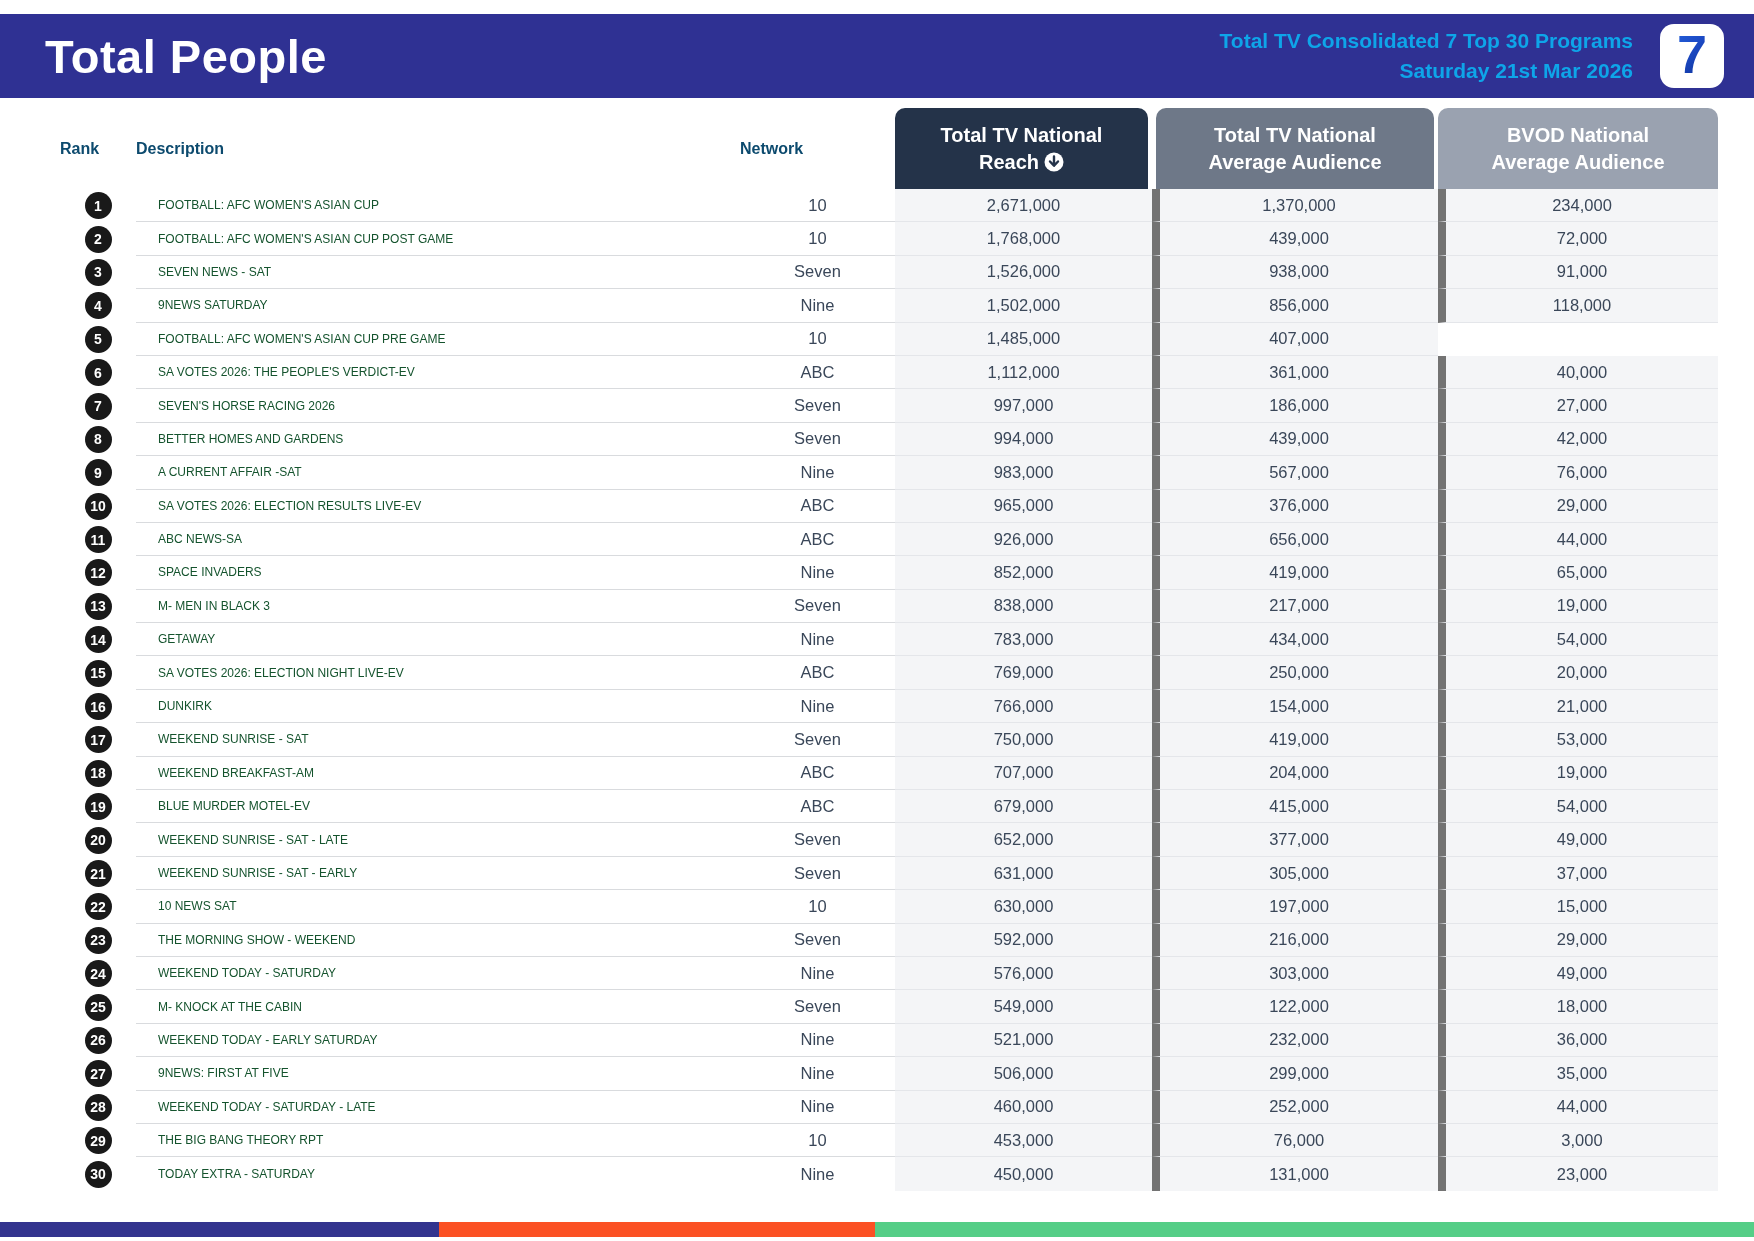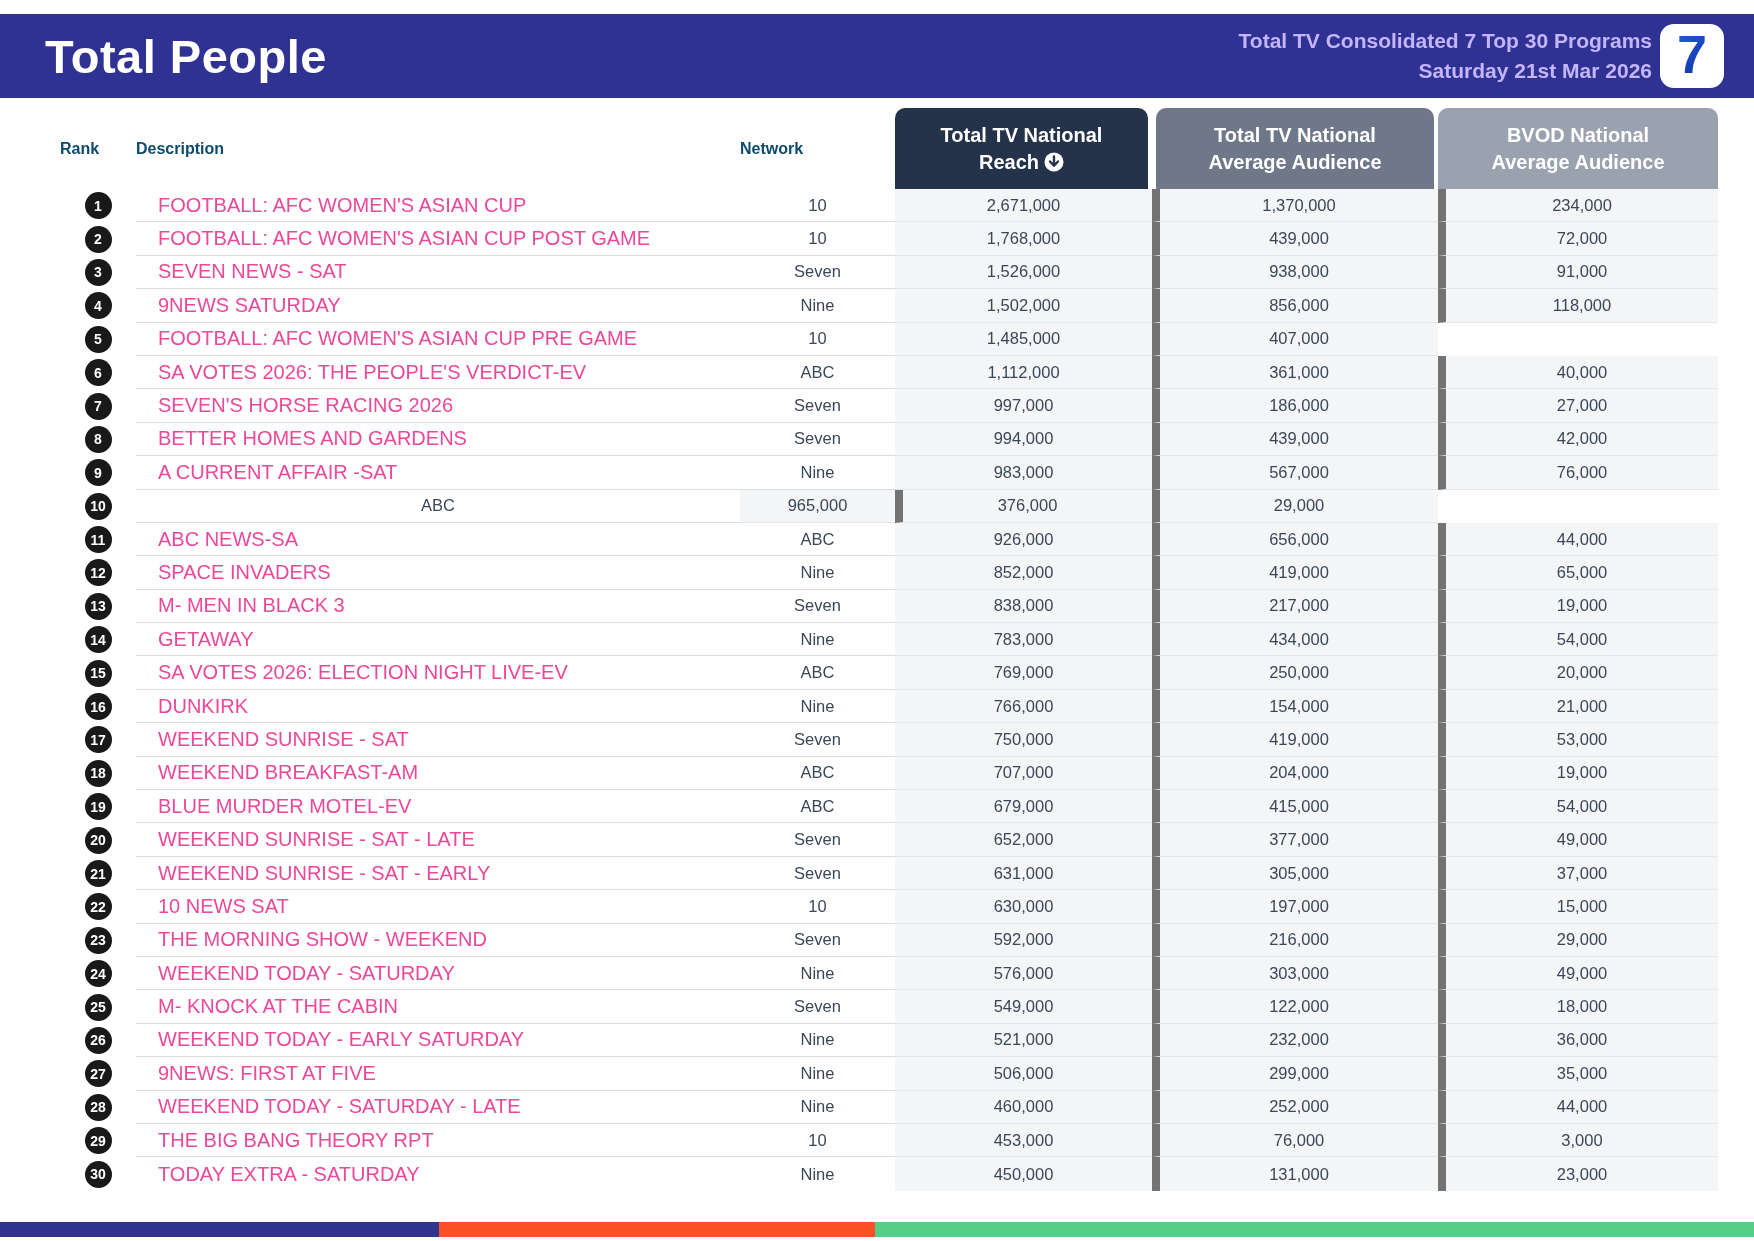--- a/index.html
+++ b/index.html
@@ -30,25 +30,25 @@
     margin-left: 45px;
     flex: 0 0 auto;
   }
   .banner-right {
     margin-left: auto;
     display: flex;
     align-items: center;
   }
   .banner-subtitle {
     text-align: right;
-    color: #c4b5fd;
+    color: #0ea5e9;
     font-size: 21px;
     font-weight: bold;
     line-height: 1.45;
-    margin-right: 8px;
+    margin-right: 27px;
   }
   .logo-7 {
     width: 64px;
     height: 64px;
     background: #ffffff;
     border-radius: 14px;
     margin-right: 30px;
     display: flex;
     align-items: center;
     justify-content: center;
@@ -113,22 +113,22 @@
     border-radius: 50%;
     color: #ffffff;
     font-size: 14px;
     font-weight: bold;
     display: flex;
     align-items: center;
     justify-content: center;
   }
   .cell-desc {
     padding-left: 22px;
-    font-size: 20px;
-    color: #ec4899;
+    font-size: 12px;
+    color: #14532d;
     border-bottom: 1px solid #D9DBDE;
     white-space: nowrap;
     overflow: hidden;
   }
   .cell-network {
     justify-content: center;
     font-size: 16.5px;
     color: #3A4759;
     border-bottom: 1px solid #D9DBDE;
   }
@@ -300,20 +300,21 @@
     <div class="cell-network">Nine</div>
     <div class="cell-val cell-reach-val">983,000</div>
     <div class="cell-val cell-avg-val">567,000</div>
     <div class="cell-val cell-bvod-val">76,000</div>
   </div>
 
   <div class="grid-row body-row">
     <div class="cell-rank">
       <div class="rank-badge">10</div>
     </div>
+    <div class="cell-desc">SA VOTES 2026: ELECTION RESULTS LIVE-EV</div>
     <div class="cell-network">ABC</div>
     <div class="cell-val cell-reach-val">965,000</div>
     <div class="cell-val cell-avg-val">376,000</div>
     <div class="cell-val cell-bvod-val">29,000</div>
   </div>
 
   <div class="grid-row body-row">
     <div class="cell-rank">
       <div class="rank-badge">11</div>
     </div>

